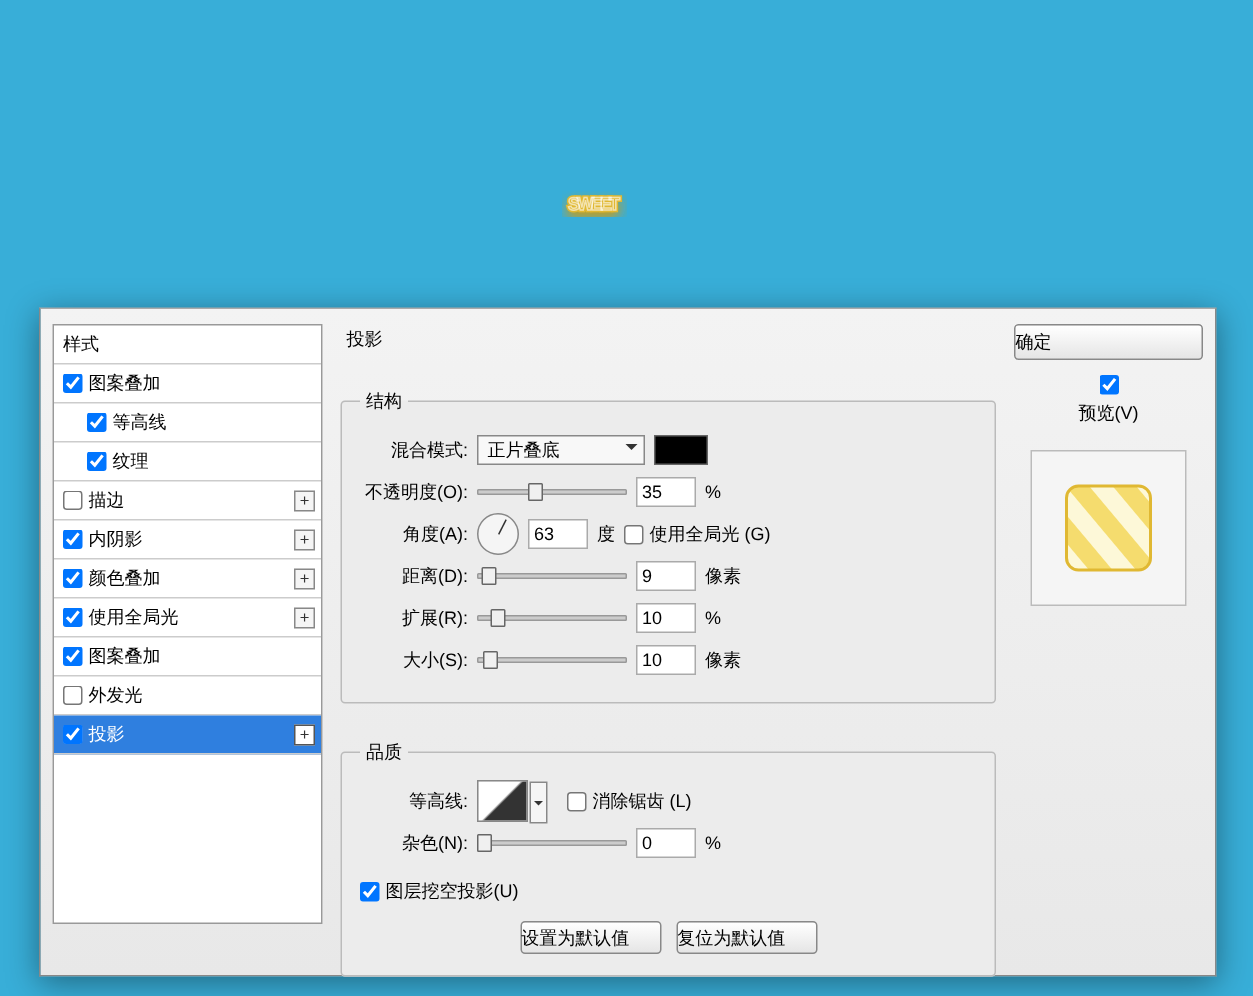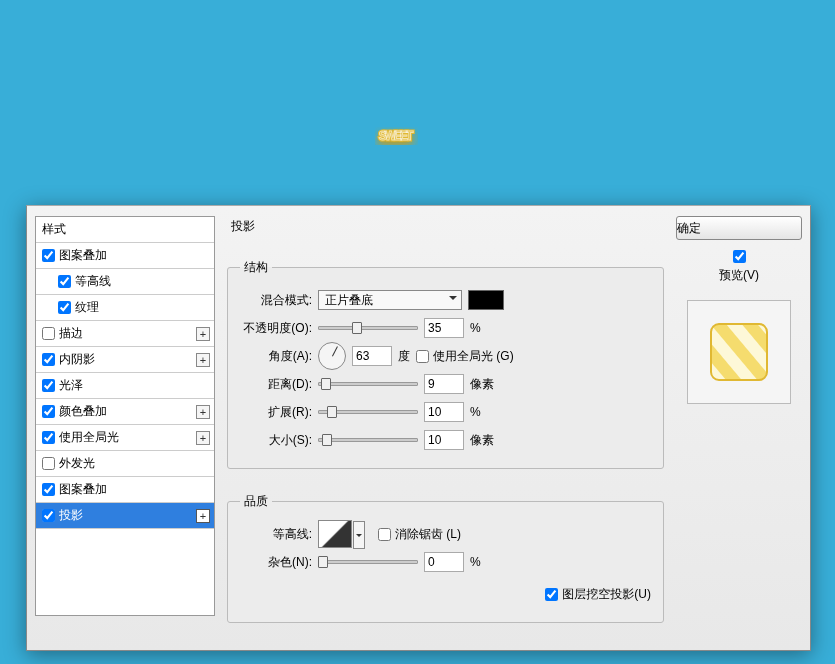--- a/index.html
+++ b/index.html
@@ -57,21 +57,21 @@
 legend { padding: 0 4px; font-size: 12px; }
 
 .form-row { display: flex; align-items: center; height: 28px; gap: 6px; }
 .form-row .label { width: 72px; text-align: right; font-size: 12px; }
 .form-row .slider { width: 100px; height: 4px; background: #ccc; border: 1px solid #999; position: relative; border-radius: 1px; }
 .form-row .slider .thumb { position: absolute; width: 10px; height: 12px; background: #f0f0f0; border: 1px solid #666; top: -5px; border-radius: 1px; cursor: pointer; }
 .form-row input.num { width: 40px; height: 20px; border: 1px solid #aaa; padding: 0 3px; font-size: 12px; }
 .form-row .unit { font-size: 12px; }
 
 .blend-select {
-  width: 144px; height: 20px; border: 1px solid #888; background: #f8f8f8;
+  width: 112px; height: 20px; border: 1px solid #888; background: #f8f8f8;
   display: flex; align-items: center; padding: 0 16px 0 6px; position: relative; cursor: pointer;
 }
 .blend-select::after { content:""; position:absolute; right:4px; top:5px; border:4px solid transparent; border-top-color:#333; width:0; height:0; }
 .color-swatch { width: 36px; height: 20px; background: #000; border: 1px solid #666; cursor: pointer; }
 
 .angle-dial {
   width: 28px; height: 28px; border: 1px solid #888; border-radius: 50%; background: #f5f5f5; position: relative; cursor: pointer;
 }
 .angle-dial .hand { position:absolute; left:50%; top:50%; width:11px; height:1px; background:#333; transform-origin: 0 0; transform: rotate(-63deg); }
 
@@ -142,39 +142,35 @@
         <span>描边</span>
         <span class="plus">+</span>
       </div>
       <div class="row">
         <input type="checkbox" checked="" style="">
         <span>内阴影</span>
         <span class="plus">+</span>
       </div>
       <div class="row">
         <input type="checkbox" checked="" style="">
-        <span>光泽</span>
-      </div>
-      <div class="row">
-        <input type="checkbox" checked="" style="">
         <span>颜色叠加</span>
         <span class="plus">+</span>
       </div>
       <div class="row">
         <input type="checkbox" checked="" style="">
         <span>使用全局光</span>
         <span class="plus">+</span>
+      </div>
+      <div class="row">
+        <input type="checkbox" checked="" style="">
+        <span>图案叠加</span>
       </div>
       <div class="row">
         <input type="checkbox" style="">
         <span>外发光</span>
-      </div>
-      <div class="row">
-        <input type="checkbox" checked="" style="">
-        <span>图案叠加</span>
       </div>
       <div class="row selected">
         <input type="checkbox" checked="" style="">
         <span>投影</span>
         <span class="plus">+</span>
       </div>
     </div>
 
     <div class="settings">
       <div class="panel-title">投影</div>
@@ -257,27 +253,35 @@
 
         <div class="form-row">
           <span class="label">杂色(N):</span>
           <div class="slider">
               <div class="thumb" style="left:-1px"></div>
             </div>
           <input class="num" value="0" style="">
           <span class="unit">%</span>
         </div>
 
-        <div class="form-row" style="justify-content:flex-end; margin-top:4px;">
+        <div class="form-row" style="justify-content:flex-start; margin-top:4px;">
           <label class="checkbox-label">
             <input type="checkbox" checked="" style="">
             <span>图层挖空投影(U)</span>
           </label>
         </div>
 
+        <div class="btn-row">
+          <div class="btn">
+              <span>设置为默认值</span>
+            </div>
+          <div class="btn">
+              <span>复位为默认值</span>
+            </div>
+        </div>
       </fieldset>
     </div>
 
     <div class="right-col">
       <div class="btn">
           <span>确定</span>
         </div>
       <label class="preview-check">
         <input type="checkbox" checked="" style="">
         <span>预览(V)</span>

